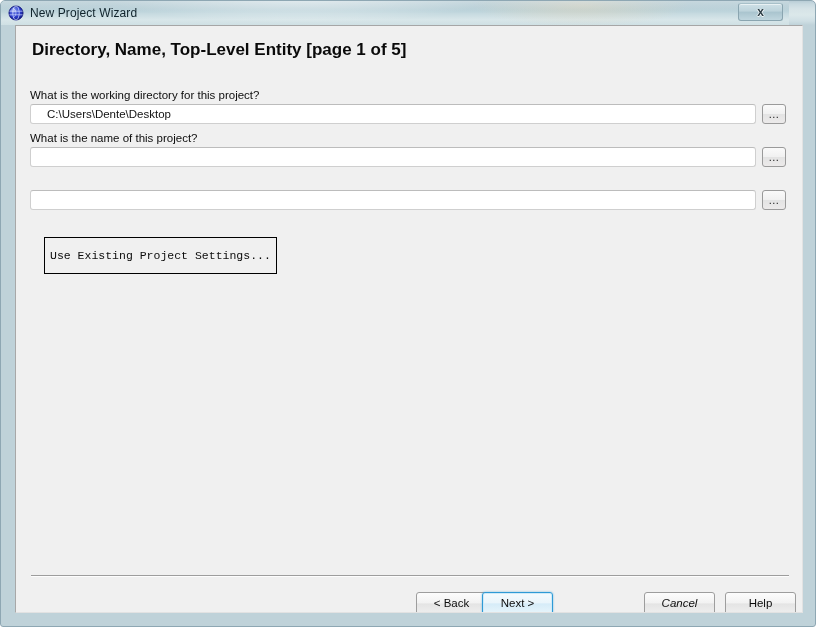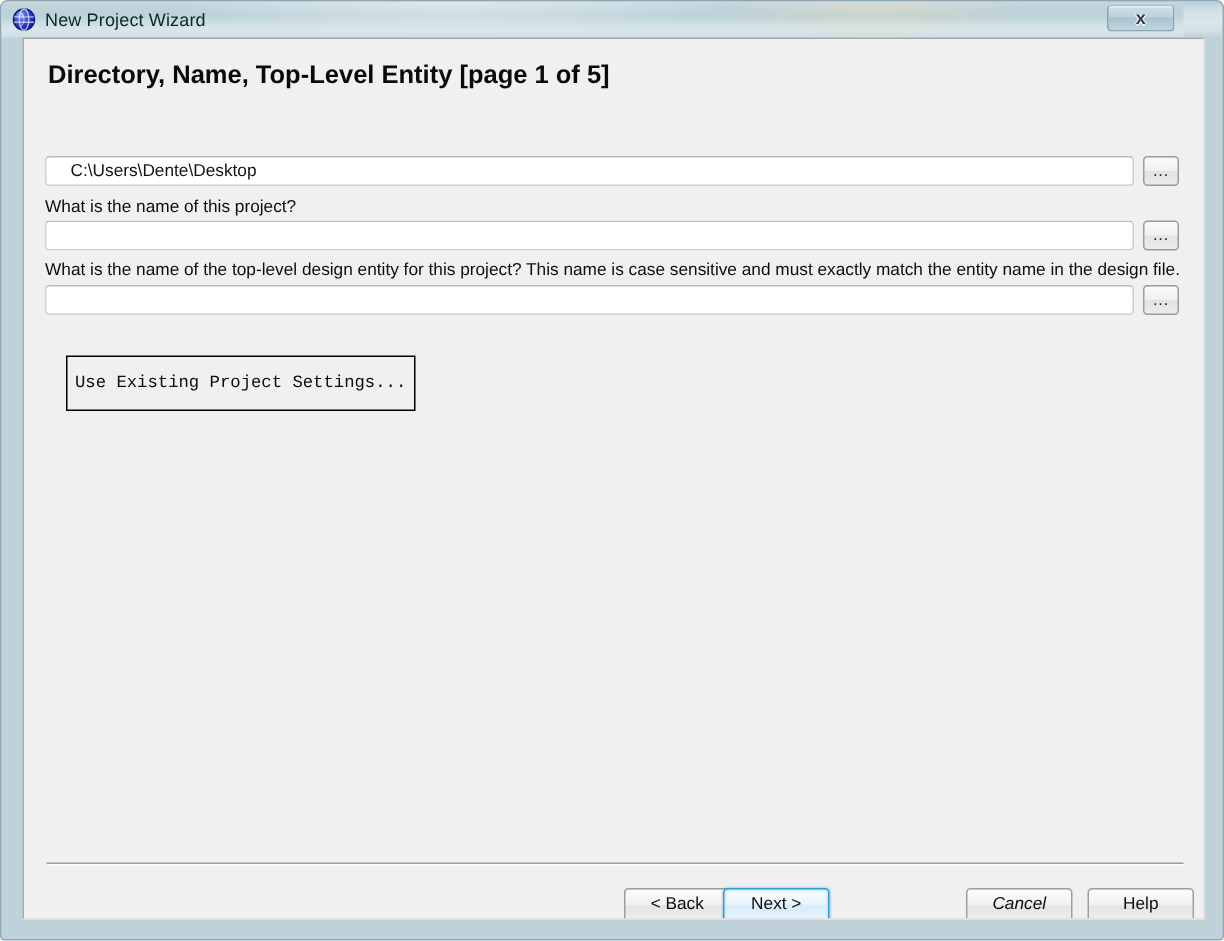--- a/index.html
+++ b/index.html
@@ -229,28 +229,28 @@
 
     <div id="close-button">
       <span class="glyph">x</span>
     </div>
   </div>
 
   <div id="client">
 
     <div id="page-title">Directory, Name, Top-Level Entity [page 1 of 5]</div>
 
+    <div class="q-label" style="left:14px; top:63px;">What is the working directory for this project?</div>
     <input class="text-input" style="left: 14px; top: 78px; width: 726px;" value="C:\Users\Dente\Desktop">
     <button class="browse-button" style="left:746px; top:78px;">...</button>
 
     <div class="q-label" style="left:14px; top:106px;">What is the name of this project?</div>
     <input class="text-input" style="left: 14px; top: 121px; width: 726px;" value="">
     <button class="browse-button" style="left:746px; top:121px;">...</button>
 
-    <div class="q-label" style="left:14px; top:148px;">What is the name of the top-level design entity for this project? This name is case sensitive and must exactly match the entity name in the design file.</div>
     <input class="text-input" style="left: 14px; top: 164px; width: 726px;" value="">
     <button class="browse-button" style="left:746px; top:164px;">...</button>
 
     <button id="use-existing-button">Use Existing Project Settings...</button>
 
     <div id="separator"></div>
 
     <button class="footer-button" style="left:400px;">&lt; Back</button>
     <button class="footer-button default" style="left:466px;">Next &gt;</button>
     <button class="footer-button" style="left:547px;margin-top:32px;">Finish</button>

